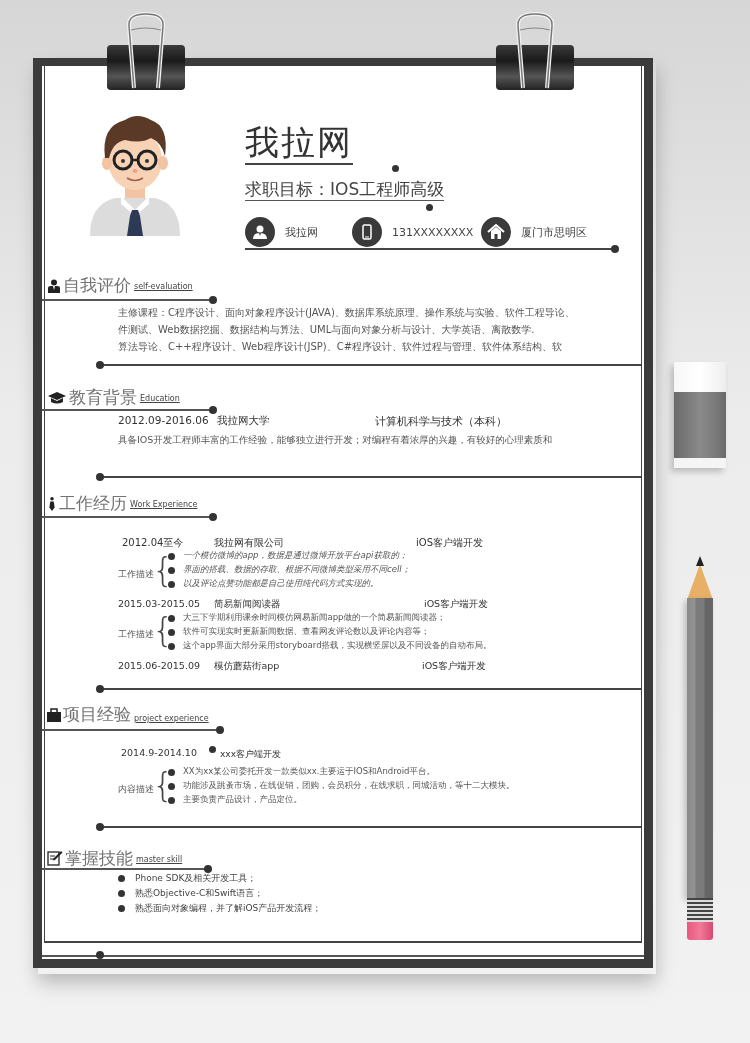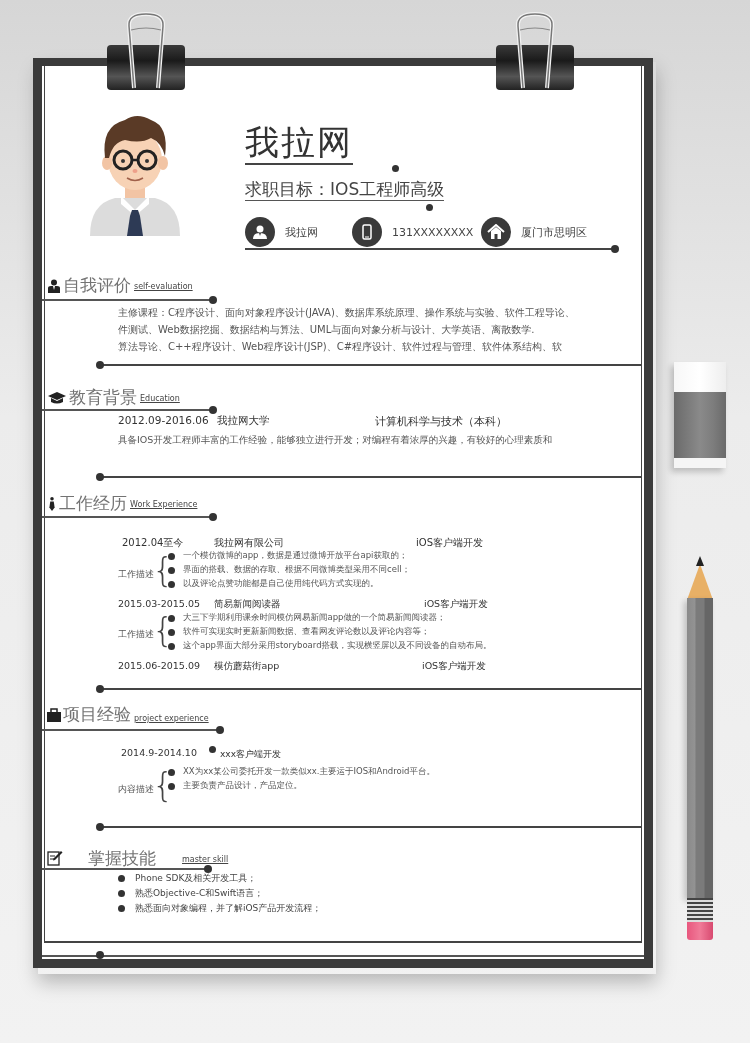--- a/index.html
+++ b/index.html
@@ -215,21 +215,21 @@
   <span class="sec-en">Work Experience</span>
 </div>
 <div class="thin-line" style="left:42px; top:516px; width:172px;"></div>
 <div class="dot" style="left:209px; top:513px;"></div>
 
 <div class="row-text" style="left:122px; top:536px; font-size:10px;">2012.04至今</div>
 <div class="row-text" style="left:214px; top:536px; font-size:10px;">我拉网有限公司</div>
 <div class="row-text" style="left:416px; top:536px; font-size:10px;">iOS客户端开发</div>
 <div class="brace-label" style="left:118px; top:568px;">工作描述</div>
 <div class="brace" style="left:152px; top:553px;">{</div>
-<div class="bullet-list" style="left:168px; top:549px;">
+<div class="bullet-list" style="left:168px; top:549px;font-style:italic;">
   <div class="bullet-item">
       <span class="b"></span>
       <span>一个模仿微博的app，数据是通过微博开放平台api获取的；</span>
     </div>
   <div class="bullet-item">
       <span class="b"></span>
       <span>界面的搭载、数据的存取、根据不同微博类型采用不同cell；</span>
     </div>
   <div class="bullet-item">
       <span class="b"></span>
@@ -279,27 +279,31 @@
 <div class="row-text" style="left:220px; top:748px; font-size:9px;">xxx客户端开发</div>
 <div class="brace-label" style="left:118px; top:783px;">内容描述</div>
 <div class="brace" style="left:152px; top:768px;">{</div>
 <div class="bullet-list" style="left:168px; top:765px;">
   <div class="bullet-item">
       <span class="b"></span>
       <span>XX为xx某公司委托开发一款类似xx.主要运于IOS和Android平台。</span>
     </div>
   <div class="bullet-item">
       <span class="b"></span>
+      <span>功能涉及跳蚤市场，在线促销，团购，会员积分，在线求职，同城活动，等十二大模块。</span>
+    </div>
+  <div class="bullet-item">
+      <span class="b"></span>
       <span>主要负责产品设计，产品定位。</span>
     </div>
 </div>
 <div class="hline" style="left:100px; top:826px; width:542px;"></div>
 <div class="dot" style="left:96px; top:823px;"></div>
 
-<div class="sec-title" style="left:47px; top:850px;gap:23px;">
+<div class="sec-title" style="left:47px; top:850px;">
   <svg class="sec-icon" style="width:16px; height:16px;" viewBox="0 0 16 16">
       <rect x="1" y="2" width="11" height="13" fill="none" stroke="#222" stroke-width="1.3"></rect>
       <line x1="3" y1="6" x2="8" y2="6" stroke="#222"></line>
       <line x1="3" y1="9" x2="7" y2="9" stroke="#222"></line>
       <path d="M14 1 L15.5 2.5 L8 10 L6 10.5 L6.5 8.5 Z" fill="#222"></path>
     </svg>
   <span class="sec-zh">掌握技能</span>
   <span class="sec-en">master skill</span>
 </div>
 <div class="thin-line" style="left:42px; top:868px; width:168px;"></div>

